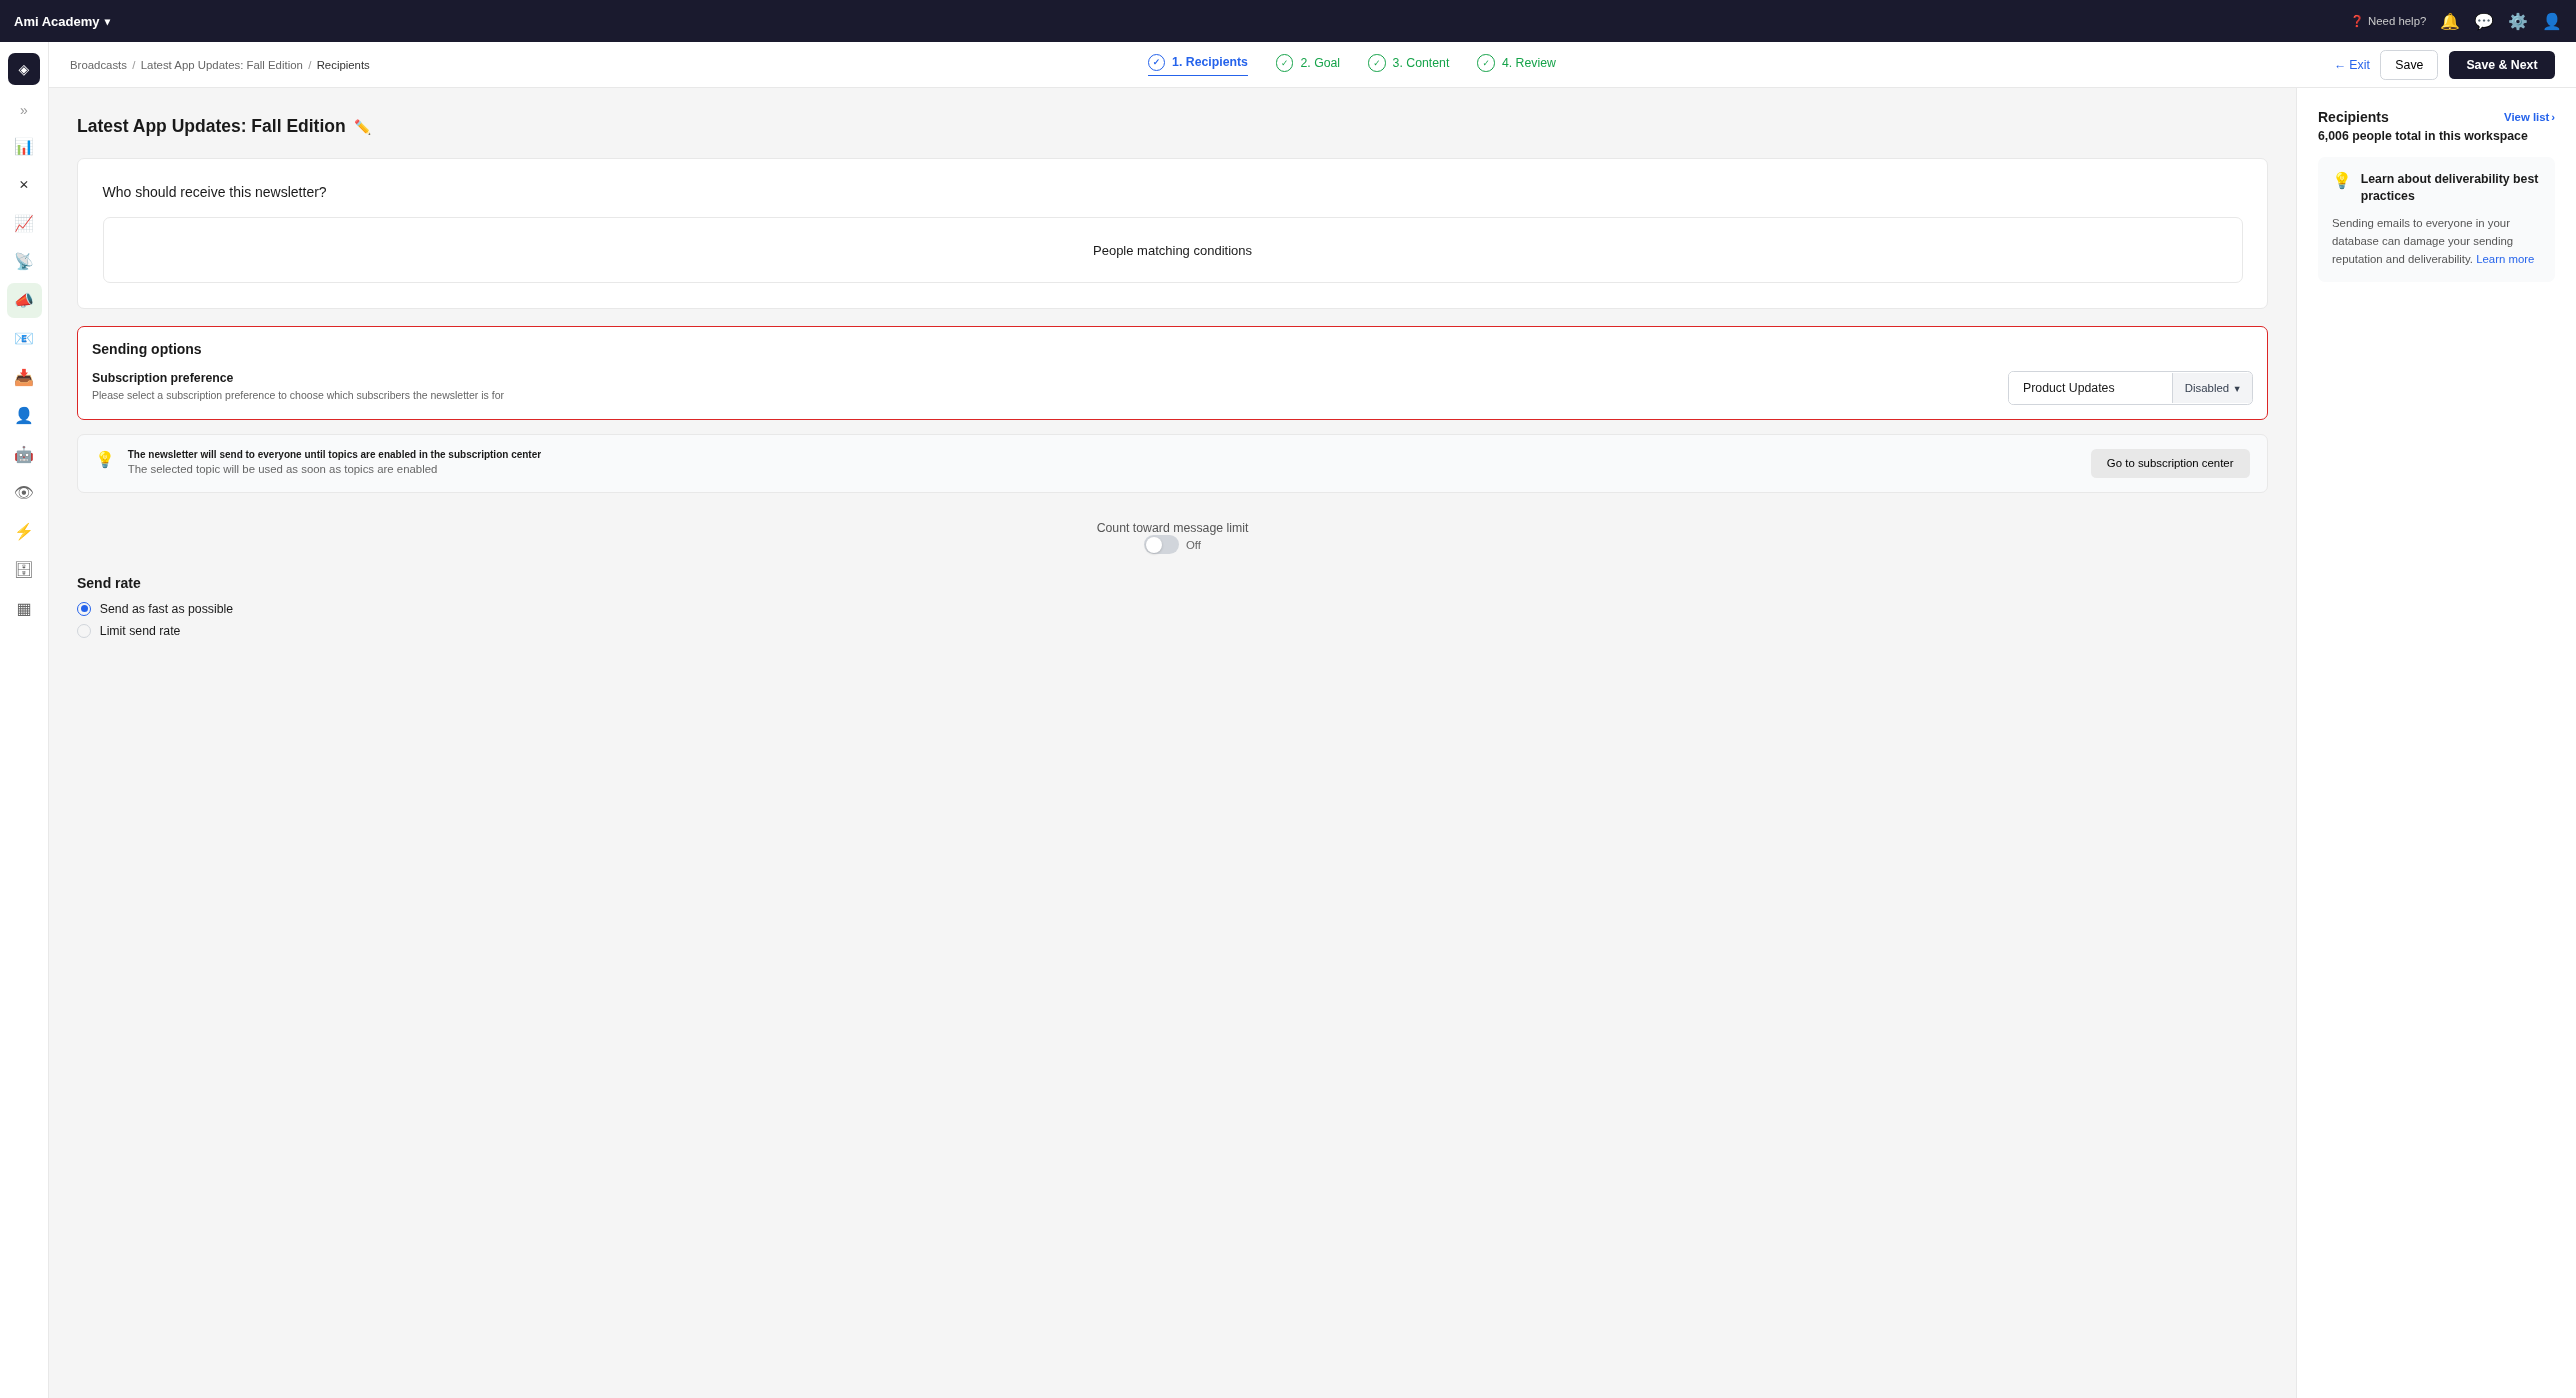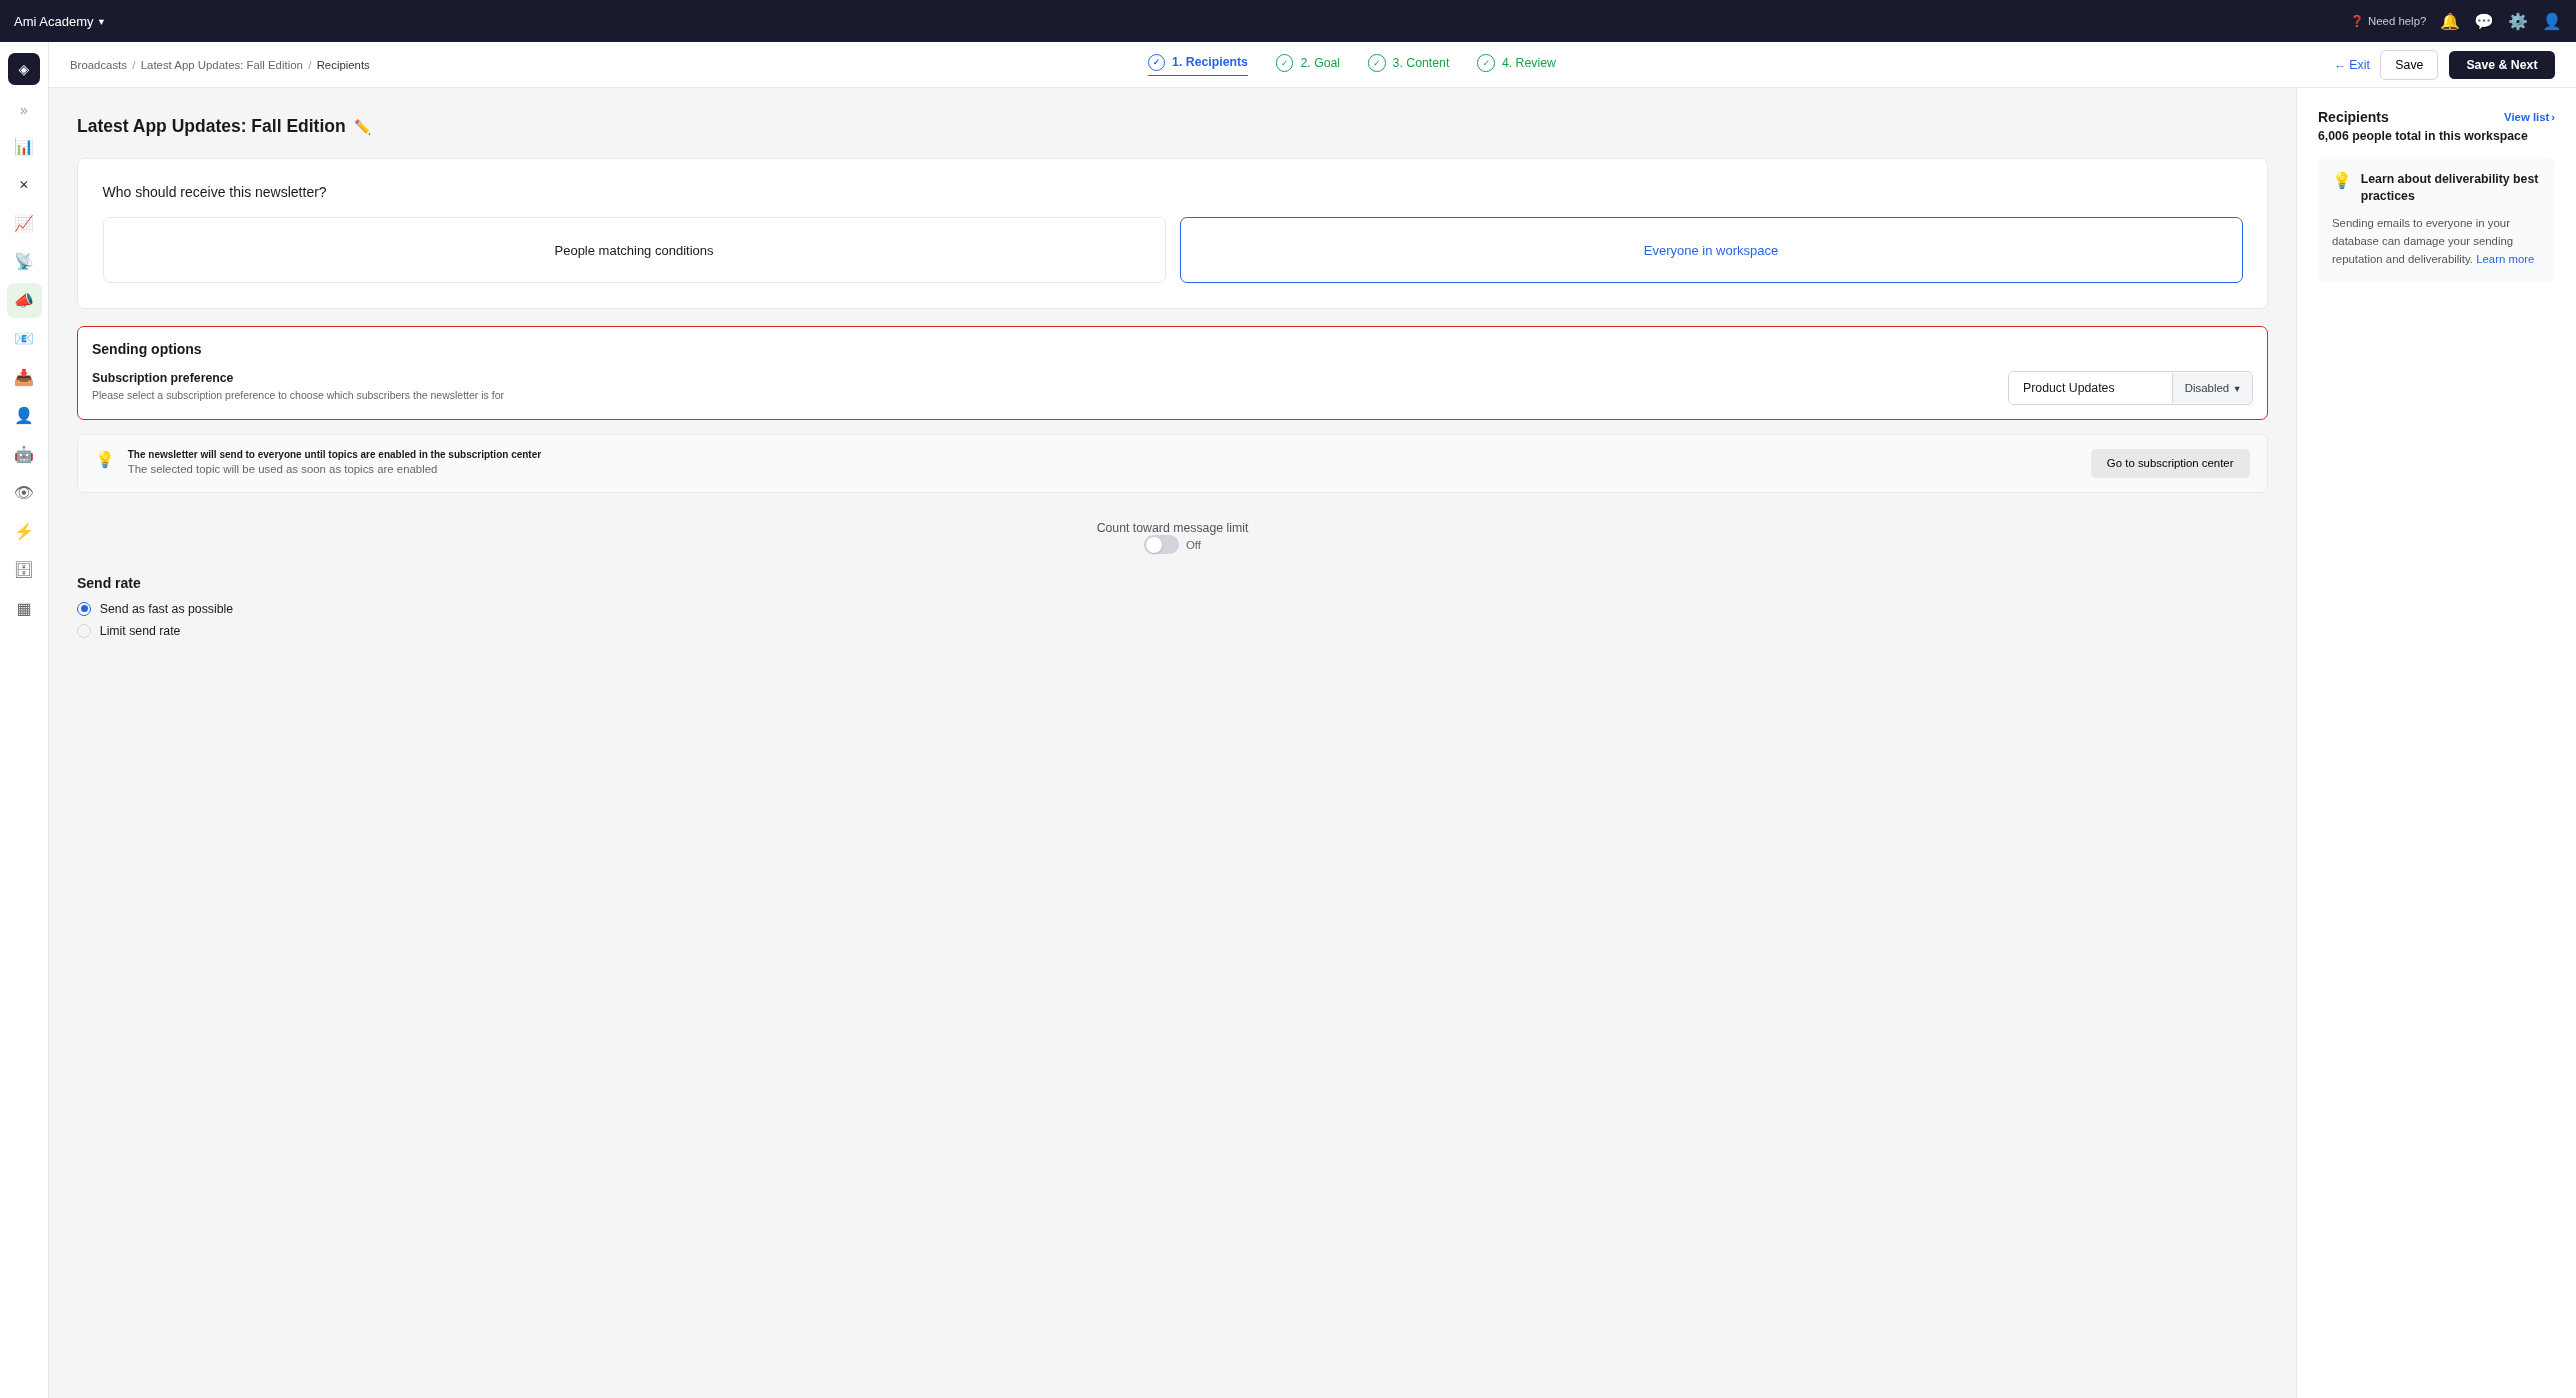--- a/index.html
+++ b/index.html
@@ -5,21 +5,21 @@
     * { box-sizing: border-box; margin: 0; padding: 0; }
     body { font-family: -apple-system, BlinkMacSystemFont, 'Segoe UI', sans-serif; background: #f5f5f5; color: #1a1a1a; font-size: 12.3px; }
 
     
     .top-nav {
       display: flex; align-items: center; justify-content: space-between;
       background: #1a1a2e; color: #fff; height: 42px; padding: 0 14px;
       position: fixed; top: 0; left: 0; right: 0; z-index: 100;
     }
     .top-nav-left { display: flex; align-items: center; gap: 7px; }
-    .workspace-name { font-size: 13px; font-weight: 400; color: #fff; display: flex; align-items: center; gap: 5.3px; }
+    .workspace-name { font-size: 13px; font-weight: 700; color: #fff; display: flex; align-items: center; gap: 5.3px; }
     .top-nav-right { display: flex; align-items: center; gap: 14px; }
     .nav-icon-btn { background: none; border: none; color: #ccc; cursor: pointer; font-size: 16px; display: flex; align-items: center; gap: 3.5px; }
     .nav-help { color: #ccc; font-size: 11.4px; display: flex; align-items: center; gap: 3.5px; cursor: pointer; }
 
     
     .sidebar {
       position: fixed; top: 42px; left: 0; bottom: 0; width: 49px;
       background: #fff; border-right: 0.9px solid #e8e8e8;
       display: flex; flex-direction: column; align-items: center; padding: 10.5px 0; gap: 3.5px; z-index: 99;
     }
@@ -243,23 +243,20 @@
         <h1 class="page-title">Latest App Updates: Fall Edition</h1>
         <span class="edit-icon">✏️</span>
       </div>
 
       <div class="section-card">
         <p class="question-title">Who should receive this newsletter?</p>
         <div class="recipient-options">
           <div class="recipient-option">
             <span>People matching conditions</span>
           </div>
-          <div class="recipient-option selected">
-            <span>Everyone in workspace</span>
-          </div>
         </div>
       </div>
 
       <div class="sending-options-card">
         <h2 class="sending-options-title">Sending options</h2>
         <div class="subscription-row">
           <div class="subscription-label-block">
             <p class="subscription-label">Subscription preference</p>
             <p class="subscription-desc">Please select a subscription preference to choose which subscribers the newsletter is for</p>
           </div>

